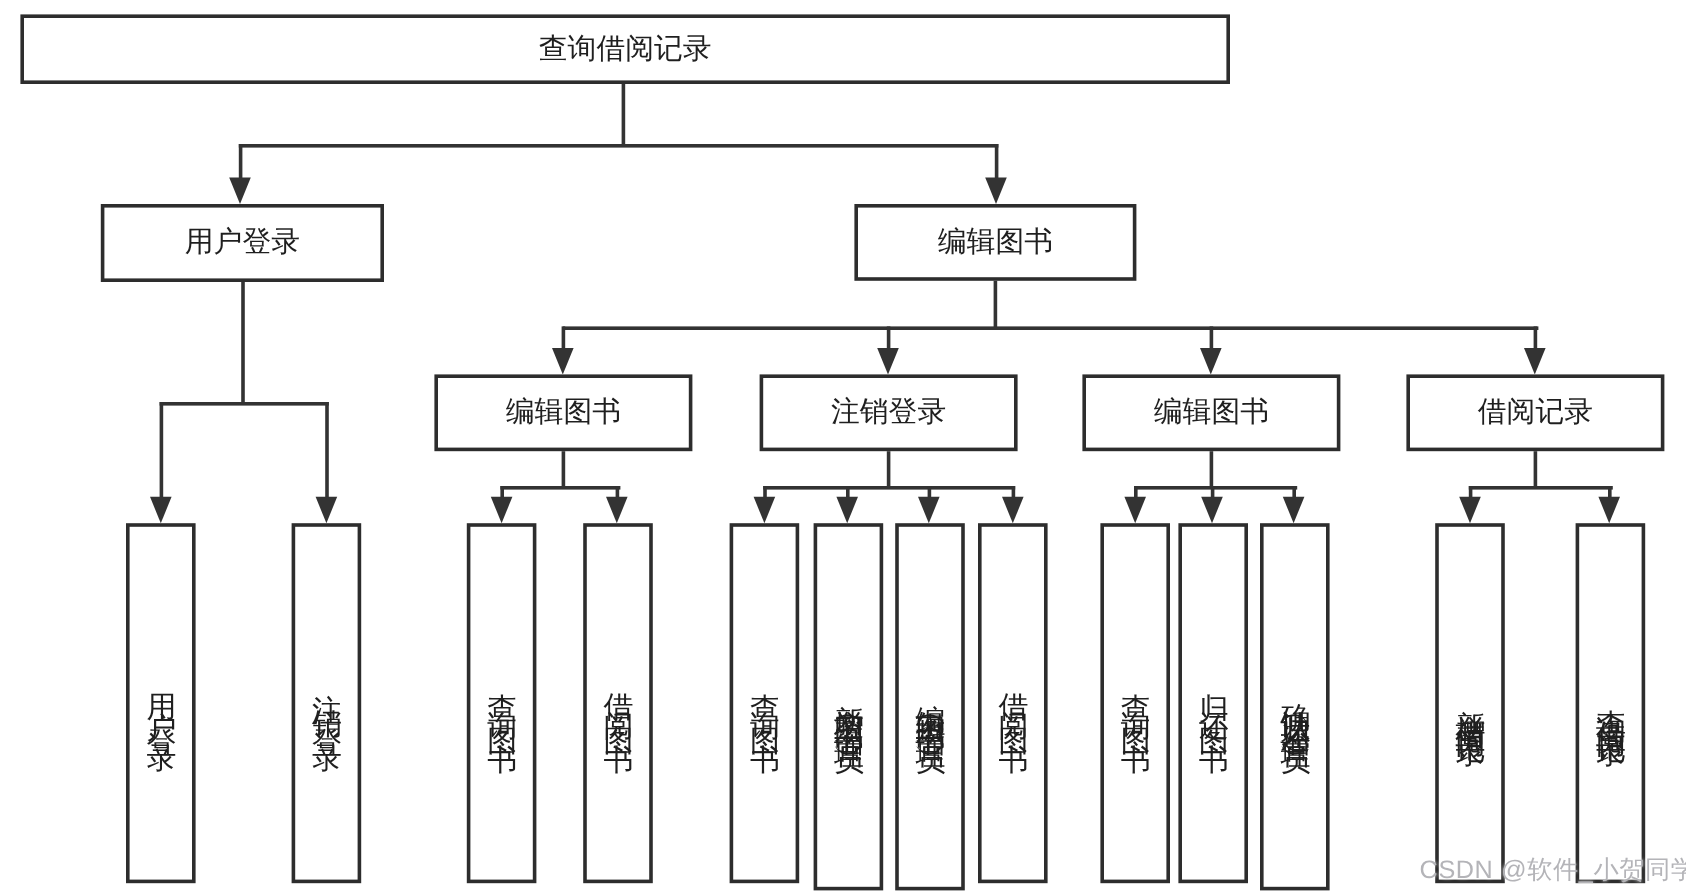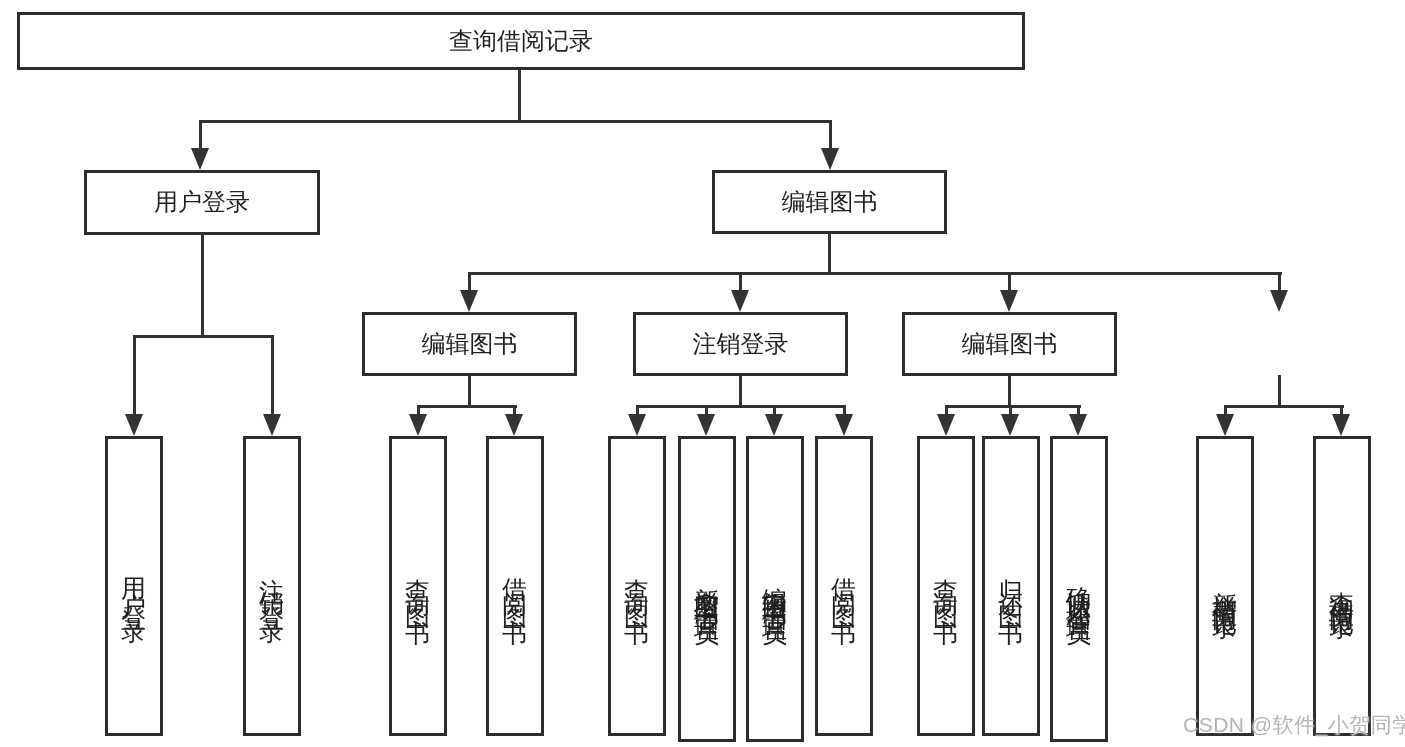--- a/index.html
+++ b/index.html
@@ -105,20 +105,23 @@
 
   <div class="box" style="left:362px;top:312px;width:209px;height:58px">
     <span>编辑图书</span>
   </div>
   <div class="box" style="left:633px;top:312px;width:209px;height:58px">
     <span>注销登录</span>
   </div>
   <div class="box" style="left:902px;top:312px;width:209px;height:58px">
     <span>编辑图书</span>
   </div>
+  <div class="box" style="left:1172px;top:312px;width:209px;height:58px">
+    <span>借阅记录</span>
+  </div>
 
   <div class="box vbox" style="left:105px;top:436px;width:52px;height:294px">
     <span>用户登录</span>
   </div>
   <div class="box vbox" style="left:243px;top:436px;width:52px;height:294px">
     <span>注销登录</span>
   </div>
 
   <div class="box vbox" style="left:389px;top:436px;width:52px;height:294px">
     <span>查询图书</span>

